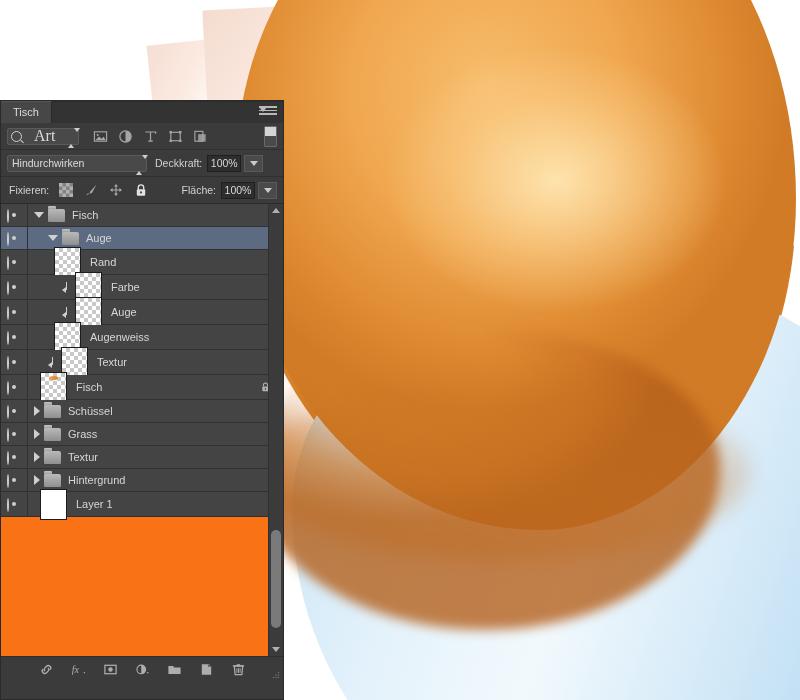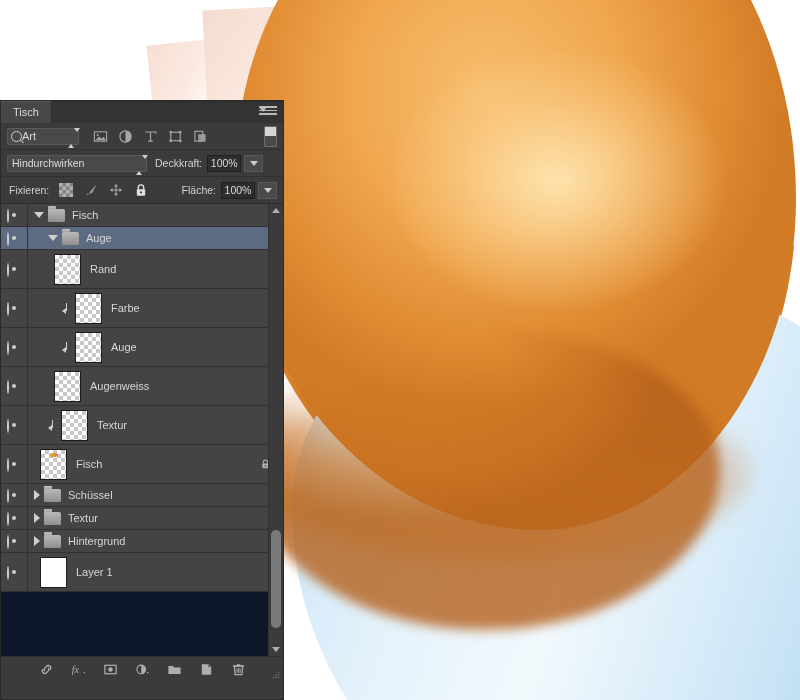--- a/index.html
+++ b/index.html
@@ -169,21 +169,21 @@
           border-left:4px solid transparent;border-right:4px solid transparent;border-top:5px solid #b9b9b9;}
 
   .row-filter{
     height:26px;display:flex;align-items:center;padding:0 6px;gap:0;
     background:#3b3b3b;border-bottom:1px solid #303030;
   }
   .kindbox{
     width:72px;height:17px;background:#494949;border:1px solid #5a5a5a;border-radius:2px;
     display:flex;align-items:center;padding:0 3px;box-sizing:border-box;position:relative;
   }
-  .kindbox .lbl{font-size:11px;color:#d8d8d8;margin-left:0;}
+  .kindbox .lbl{font-size:16px;color:#d8d8d8;margin-left:12px;font-family:Liberation Serif, serif;}
   .mag{width:9px;height:9px;border:1.3px solid #cfcfcf;border-radius:50%;position:relative;flex:0 0 auto;}
   .mag:after{content:"";position:absolute;right:-3px;bottom:-2px;width:4px;height:1.3px;background:#cfcfcf;transform:rotate(45deg);}
   .updown{position:absolute;right:3px;top:3px;width:7px;height:11px;}
   .updown .u,.updown .d{width:0;height:0;border-left:3.5px solid transparent;border-right:3.5px solid transparent;}
   .updown .u{border-bottom:4px solid #cfcfcf;}
   .updown .d{border-top:4px solid #cfcfcf;margin-top:3px;}
 
   .ficons{display:flex;align-items:center;gap:10px;margin-left:14px;}
   .ficon{width:15px;height:15px;opacity:.72;}
   .toggle-sw{
@@ -212,27 +212,27 @@
 
   .row-lock{
     height:26px;display:flex;align-items:center;padding:0 6px;
     background:#3b3b3b;border-bottom:1px solid #2b2b2b;
   }
   .lockicons{display:flex;align-items:center;gap:11px;margin-left:10px;}
   .lockico{width:14px;height:14px;opacity:.75;}
   .lockico.active{opacity:1;}
 
   
-  .listwrap{position:relative;height:452px;background:#0f172a;overflow:hidden;}
+  .listwrap{position:relative;height:452px;background:#f97316;overflow:hidden;}
   .layer-row{
     display:flex;align-items:center;position:relative;
     border-bottom:1px solid #313131;background:#444444;box-sizing:border-box;
   }
   .layer-row.grp{height:23px;}
-  .layer-row.lay{height:39px;}
+  .layer-row.lay{height:25px;}
   .layer-row.sel{background:#5d6b82;}
   .eyecell{
     width:26px;height:100%;display:flex;align-items:center;justify-content:center;
     border-right:1px solid #313131;flex:0 0 auto;
   }
   .eye{width:14px;height:10px;position:relative;}
   .eye .sclera{
     width:14px;height:9px;border:1.2px solid #cfcfcf;border-radius:50%;box-sizing:border-box;
   }
   .eye .pup{position:absolute;left:5px;top:2.6px;width:4px;height:4px;border-radius:50%;background:#cfcfcf;}
@@ -501,20 +501,29 @@
           <div class="folder"></div>
           <span class="lname">Schüssel</span>
         </div>
         <div class="layer-row grp">
           <div class="eyecell">
             <span class="eye"><span class="sclera"></span><span class="pup"></span></span>
           </div>
           <div class="indent" style="width: 6px;"></div>
           <div class="tri closed"></div>
           <div class="folder"></div>
+          <span class="lname">Grass</span>
+        </div>
+        <div class="layer-row grp">
+          <div class="eyecell">
+            <span class="eye"><span class="sclera"></span><span class="pup"></span></span>
+          </div>
+          <div class="indent" style="width: 6px;"></div>
+          <div class="tri closed"></div>
+          <div class="folder"></div>
           <span class="lname">Textur</span>
         </div>
         <div class="layer-row grp">
           <div class="eyecell">
             <span class="eye"><span class="sclera"></span><span class="pup"></span></span>
           </div>
           <div class="indent" style="width: 6px;"></div>
           <div class="tri closed"></div>
           <div class="folder"></div>
           <span class="lname">Hintergrund</span>

